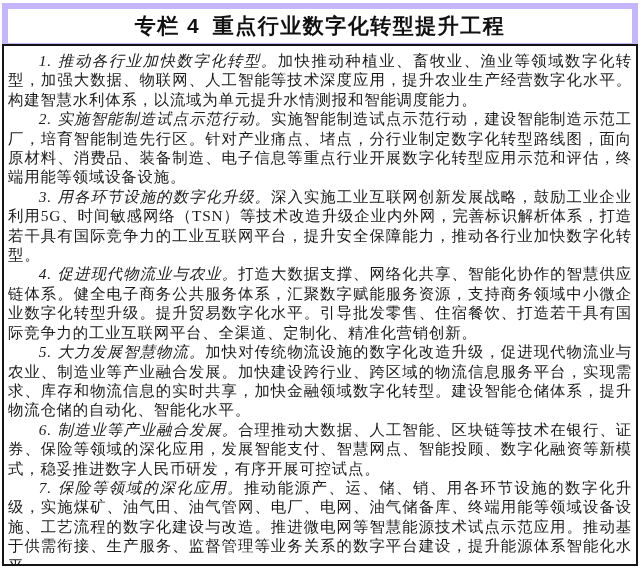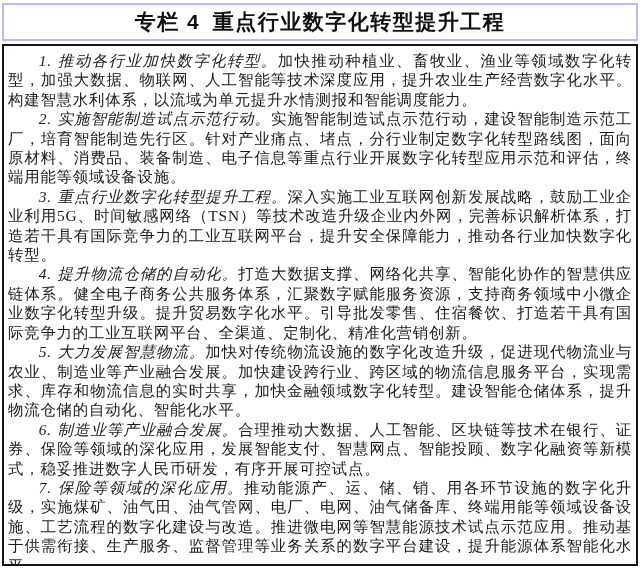--- a/index.html
+++ b/index.html
@@ -15,21 +15,21 @@
     overflow: hidden;
     font-family: "Liberation Serif", "DejaVu Serif", serif;
     color: #1b1b1b;
   }
   .title-box {
     position: absolute;
     left: 2px;
     right: 2px;
     top: 3px;
     height: 34px;
-    border: 2px solid #c4b5fd;
+    border: 6px solid #c4b5fd;
     display: flex;
     align-items: center;
     justify-content: center;
     background: #ffffff;
   }
   .panel-title {
     font-family: "Liberation Sans", "DejaVu Sans", sans-serif;
     font-weight: 700;
     font-size: 21px;
     letter-spacing: 1.5px;
@@ -83,25 +83,25 @@
 
     <p class="item">
       <span class="lead num">1.</span><span class="lead">推动各行业加快数字化转型。</span><span>加快推动种植业、畜牧业、渔业等领域数字化转型，加强大数据、物联网、人工智能等技术深度应用，提升农业生产经营数字化水平。构建智慧水利体系，以流域为单元提升水情测报和智能调度能力。</span>
     </p>
 
     <p class="item">
       <span class="lead num">2.</span><span class="lead">实施智能制造试点示范行动。</span><span>实施智能制造试点示范行动，建设智能制造示范工厂，培育智能制造先行区。针对产业痛点、堵点，分行业制定数字化转型路线图，面向原材料、消费品、装备制造、电子信息等重点行业开展数字化转型应用示范和评估，终端用能等领域设备设施。</span>
     </p>
 
     <p class="item">
-      <span class="lead num">3.</span><span class="lead">重点行业数字化转型提升工程。</span><span>深入实施工业互联网创新发展战略，鼓励工业企业利用5G、时间敏感网络（TSN）等技术改造升级企业内外网，完善标识解析体系，打造若干具有国际竞争力的工业互联网平台，提升安全保障能力，推动各行业加快数字化转型。</span>
+      <span class="lead num">3.</span><span class="lead">用各环节设施的数字化升级。</span><span>深入实施工业互联网创新发展战略，鼓励工业企业利用5G、时间敏感网络（TSN）等技术改造升级企业内外网，完善标识解析体系，打造若干具有国际竞争力的工业互联网平台，提升安全保障能力，推动各行业加快数字化转型。</span>
     </p>
 
     <p class="item">
-      <span class="lead num">4.</span><span class="lead">提升物流仓储的自动化。</span><span>打造大数据支撑、网络化共享、智能化协作的智慧供应链体系。健全电子商务公共服务体系，汇聚数字赋能服务资源，支持商务领域中小微企业数字化转型升级。提升贸易数字化水平。引导批发零售、住宿餐饮、打造若干具有国际竞争力的工业互联网平台、全渠道、定制化、精准化营销创新。</span>
+      <span class="lead num">4.</span><span class="lead">促进现代物流业与农业。</span><span>打造大数据支撑、网络化共享、智能化协作的智慧供应链体系。健全电子商务公共服务体系，汇聚数字赋能服务资源，支持商务领域中小微企业数字化转型升级。提升贸易数字化水平。引导批发零售、住宿餐饮、打造若干具有国际竞争力的工业互联网平台、全渠道、定制化、精准化营销创新。</span>
     </p>
 
     <p class="item">
       <span class="lead num">5.</span><span class="lead">大力发展智慧物流。</span><span>加快对传统物流设施的数字化改造升级，促进现代物流业与农业、制造业等产业融合发展。加快建设跨行业、跨区域的物流信息服务平台，实现需求、库存和物流信息的实时共享，加快金融领域数字化转型。建设智能仓储体系，提升物流仓储的自动化、智能化水平。</span>
     </p>
 
     <p class="item">
       <span class="lead num">6.</span><span class="lead">制造业等产业融合发展。</span><span>合理推动大数据、人工智能、区块链等技术在银行、证券、保险等领域的深化应用，发展智能支付、智慧网点、智能投顾、数字化融资等新模式，稳妥推进数字人民币研发，有序开展可控试点。</span>
     </p>
 

